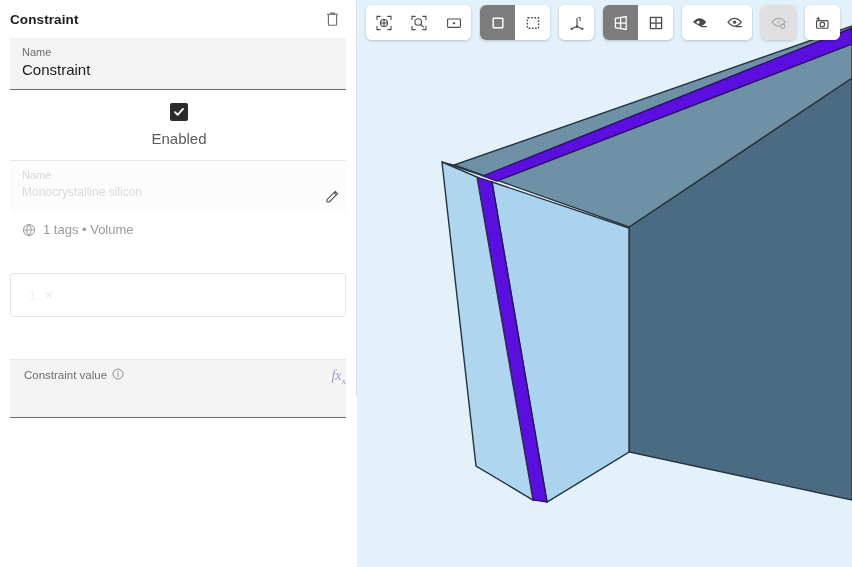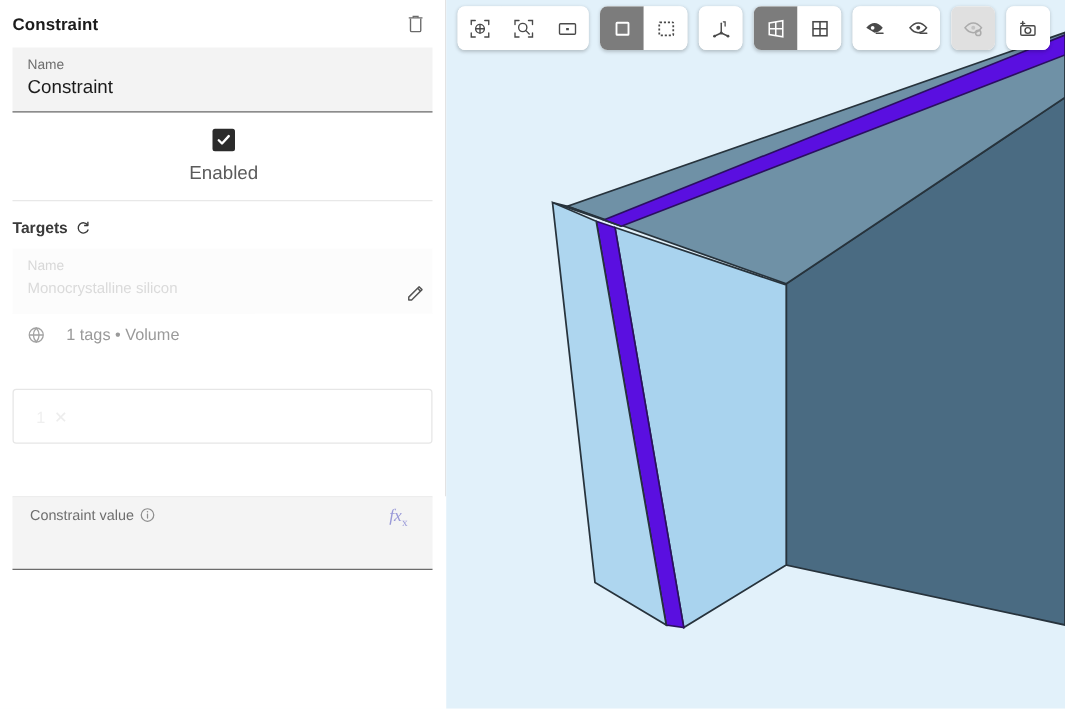--- a/index.html
+++ b/index.html
@@ -92,21 +92,21 @@
   }
   .ghost-field {
     background: #fafafa;
     padding: 7px 10px 6px 12px;
     height: 52px;
     opacity: .55;
   }
   .ghost-label { font-size: 11px; color: #b9b9b9; line-height: 14px; }
   .ghost-value { font-size: 12px; color: #bdbdbd; line-height: 20px; }
   .target-meta {
-    display: flex; align-items: flex-end; gap: 17px;
+    display: flex; align-items: flex-end; gap: 7px;
     padding: 9px 0 0 12px;
     font-size: 13px; color: #9a9a9a;
   }
   .edit-pencil {
     position: absolute; right: 2px; top: 24px;
     width: 24px; height: 24px;
     display: flex; align-items: center; justify-content: center;
     cursor: pointer;
   }
 
@@ -142,21 +142,21 @@
   .param-expr {
     font-family: "DejaVu Sans Mono", "Liberation Mono", monospace;
     font-size: 13px; line-height: 22px;
     color: #1b1b1b;
     white-space: pre;
     margin-top: 2px;
   }
   .tok-fn { color: #1899a8; }
   .tok-num { color: #1899a8; }
   .fx-badge {
-    position: absolute; right: 20px; top: 8px;
+    position: absolute; right: 0; top: 8px;
     font-family: "Liberation Serif", serif;
     font-style: italic;
     font-size: 14px;
     color: #9a9ad8;
     cursor: pointer;
     user-select: none;
   }
   .fx-badge sub { font-size: 9px; font-style: normal; }
 
   
@@ -224,29 +224,20 @@
       <div class="checkbox">
         <svg width="12" height="12" viewBox="0 0 12 12" fill="none" stroke="#ffffff" stroke-width="1.9" stroke-linecap="round" stroke-linejoin="round">
           <path d="M2 6.2 L4.6 8.8 L10 2.9"></path>
         </svg>
       </div>
       <div class="check-label">Enabled</div>
     </div>
 
     <div class="divider"></div>
 
-    <div class="group-title">
-      <span>Targets</span>
-      <span class="refresh-icon">
-        <svg width="13" height="13" viewBox="0 0 13 13" fill="none" stroke="#3a3a3a" stroke-width="1.1">
-          <path d="M10.2 4.2A4.1 4.1 0 1 0 10.6 7.6"></path>
-          <path d="M10.3 1.4v3h-3" stroke-linejoin="round"></path>
-        </svg>
-      </span>
-    </div>
 
     <div class="target-card">
       <div class="ghost-field">
         <div class="ghost-label">Name</div>
         <div class="ghost-value">Monocrystalline silicon</div>
       </div>
       <div class="target-meta">
         <span style="display:flex">
           <svg width="14" height="14" viewBox="0 0 14 14" fill="none" stroke="#a3a3a3" stroke-width="1.05">
             <circle cx="7" cy="7" r="5.6"></circle>

